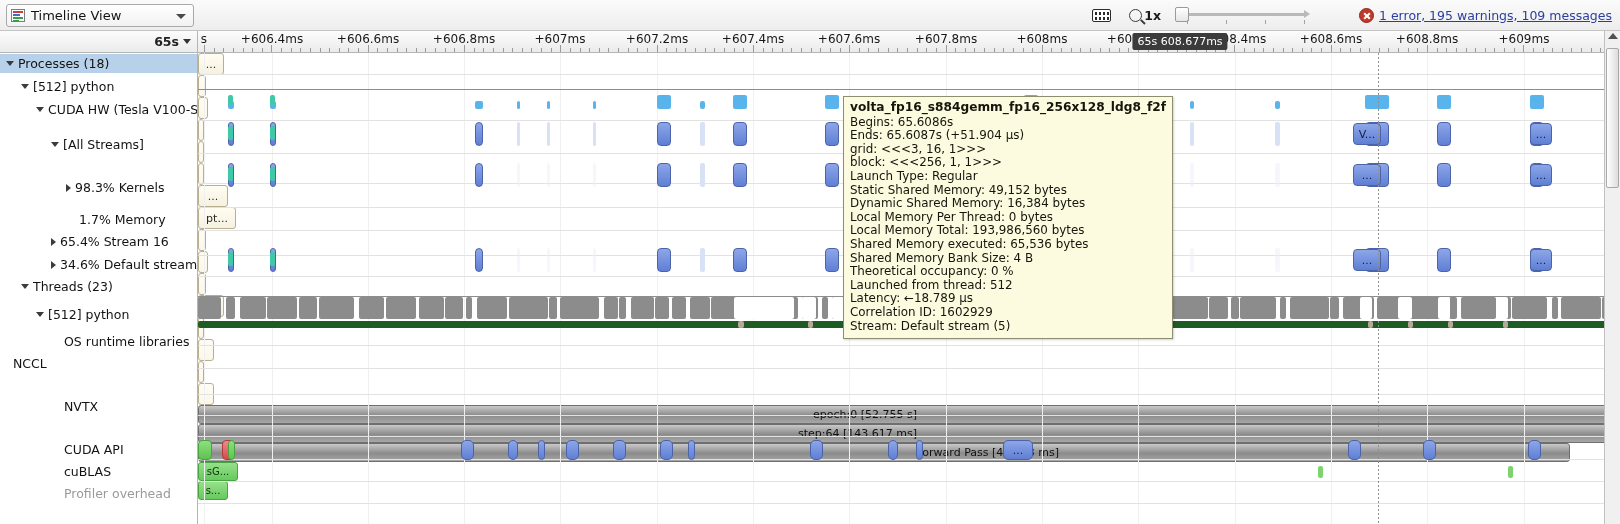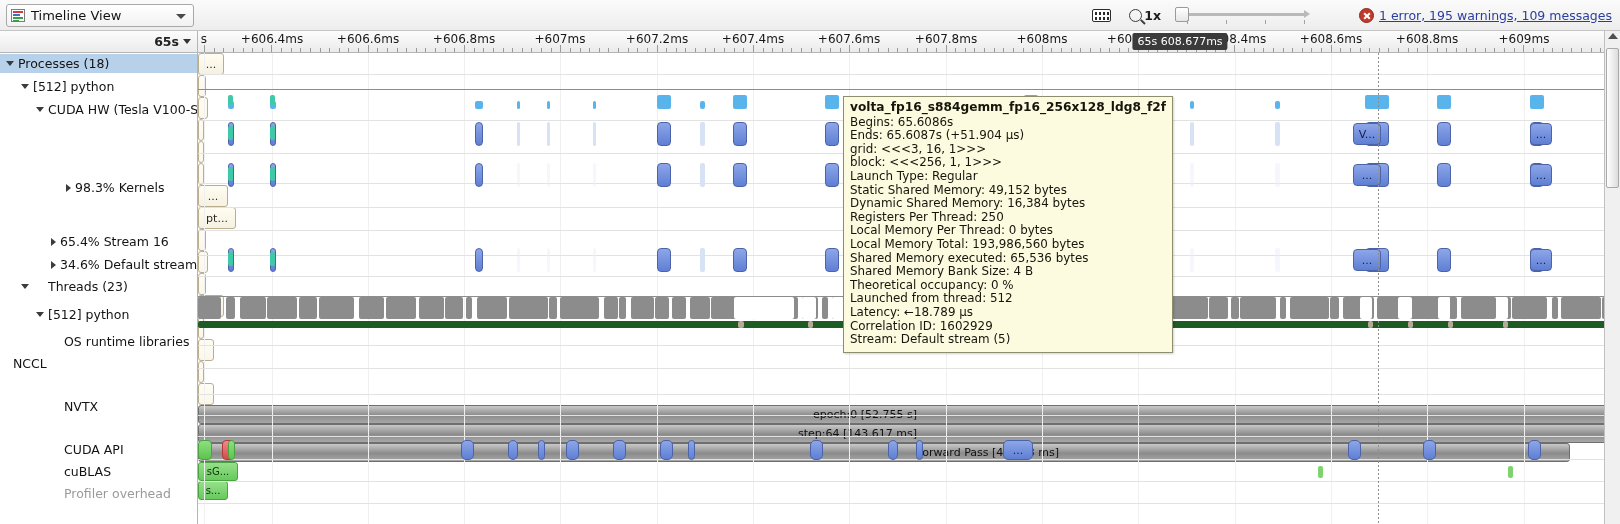--- a/index.html
+++ b/index.html
@@ -377,33 +377,41 @@
         <span>Processes (18)</span>
       </div>
       <div class="trow" style="top: 24px; height: 19px; padding-left: 21px;">
         <span class="twist open"></span>
         <span>[512] python</span>
       </div>
       <div class="trow" style="top: 47px; height: 19px; padding-left: 36px;">
         <span class="twist open"></span>
         <span>CUDA HW (Tesla V100-SXM</span>
       </div>
+      <div class="trow" style="top: 82px; height: 19px; padding-left: 51px;">
+        <span class="twist open"></span>
+        <span>[All Streams]</span>
+      </div>
       <div class="trow" style="top: 125px; height: 19px; padding-left: 66px;">
         <span class="twist closed"></span>
         <span>98.3% Kernels</span>
       </div>
+      <div class="trow" style="top: 157px; height: 19px; padding-left: 66px;">
+        <span class="twist none"></span>
+        <span>1.7% Memory</span>
+      </div>
       <div class="trow" style="top: 179px; height: 19px; padding-left: 51px;">
         <span class="twist closed"></span>
         <span>65.4% Stream 16</span>
       </div>
       <div class="trow" style="top: 202px; height: 19px; padding-left: 51px;">
         <span class="twist closed"></span>
         <span>34.6% Default stream (7</span>
       </div>
-      <div class="trow" style="top: 224px; height: 19px; padding-left: 21px; gap: 15px;">
+      <div class="trow" style="top: 224px; height: 19px; padding-left: 21px;">
         <span class="twist open"></span>
         <span>Threads (23)</span>
       </div>
       <div class="trow" style="top: 252px; height: 19px; padding-left: 36px;">
         <span class="twist open"></span>
         <span>[512] python</span>
       </div>
       <div class="trow" style="top: 279px; height: 19px; padding-left: 51px;">
         <span class="twist none"></span>
         <span>OS runtime libraries</span>
@@ -687,21 +695,20 @@
   <div class="tooltip" id="tooltip" style="left:843px; top:96px; width:330px;">
     <div class="tt-title">volta_fp16_s884gemm_fp16_256x128_ldg8_f2f_tn</div>
     <div id="tt-rows">
         <div class="tt-row">Begins: 65.6086s</div>
         <div class="tt-row">Ends: 65.6087s (+51.904 µs)</div>
         <div class="tt-row">grid:  &lt;&lt;&lt;3, 16, 1&gt;&gt;&gt;</div>
         <div class="tt-row">block: &lt;&lt;&lt;256, 1, 1&gt;&gt;&gt;</div>
         <div class="tt-row">Launch Type: Regular</div>
         <div class="tt-row">Static Shared Memory: 49,152 bytes</div>
         <div class="tt-row">Dynamic Shared Memory: 16,384 bytes</div>
-        <div class="tt-row">Registers Per Thread: 250</div>
         <div class="tt-row">Local Memory Per Thread: 0 bytes</div>
         <div class="tt-row">Local Memory Total: 193,986,560 bytes</div>
         <div class="tt-row">Shared Memory executed: 65,536 bytes</div>
         <div class="tt-row">Shared Memory Bank Size: 4 B</div>
         <div class="tt-row">Theoretical occupancy: 0 %</div>
         <div class="tt-row">Launched from thread: 512</div>
         <div class="tt-row">Latency: ←18.789 µs</div>
         <div class="tt-row">Correlation ID: 1602929</div>
         <div class="tt-row">Stream: Default stream (5)</div>
       </div>

